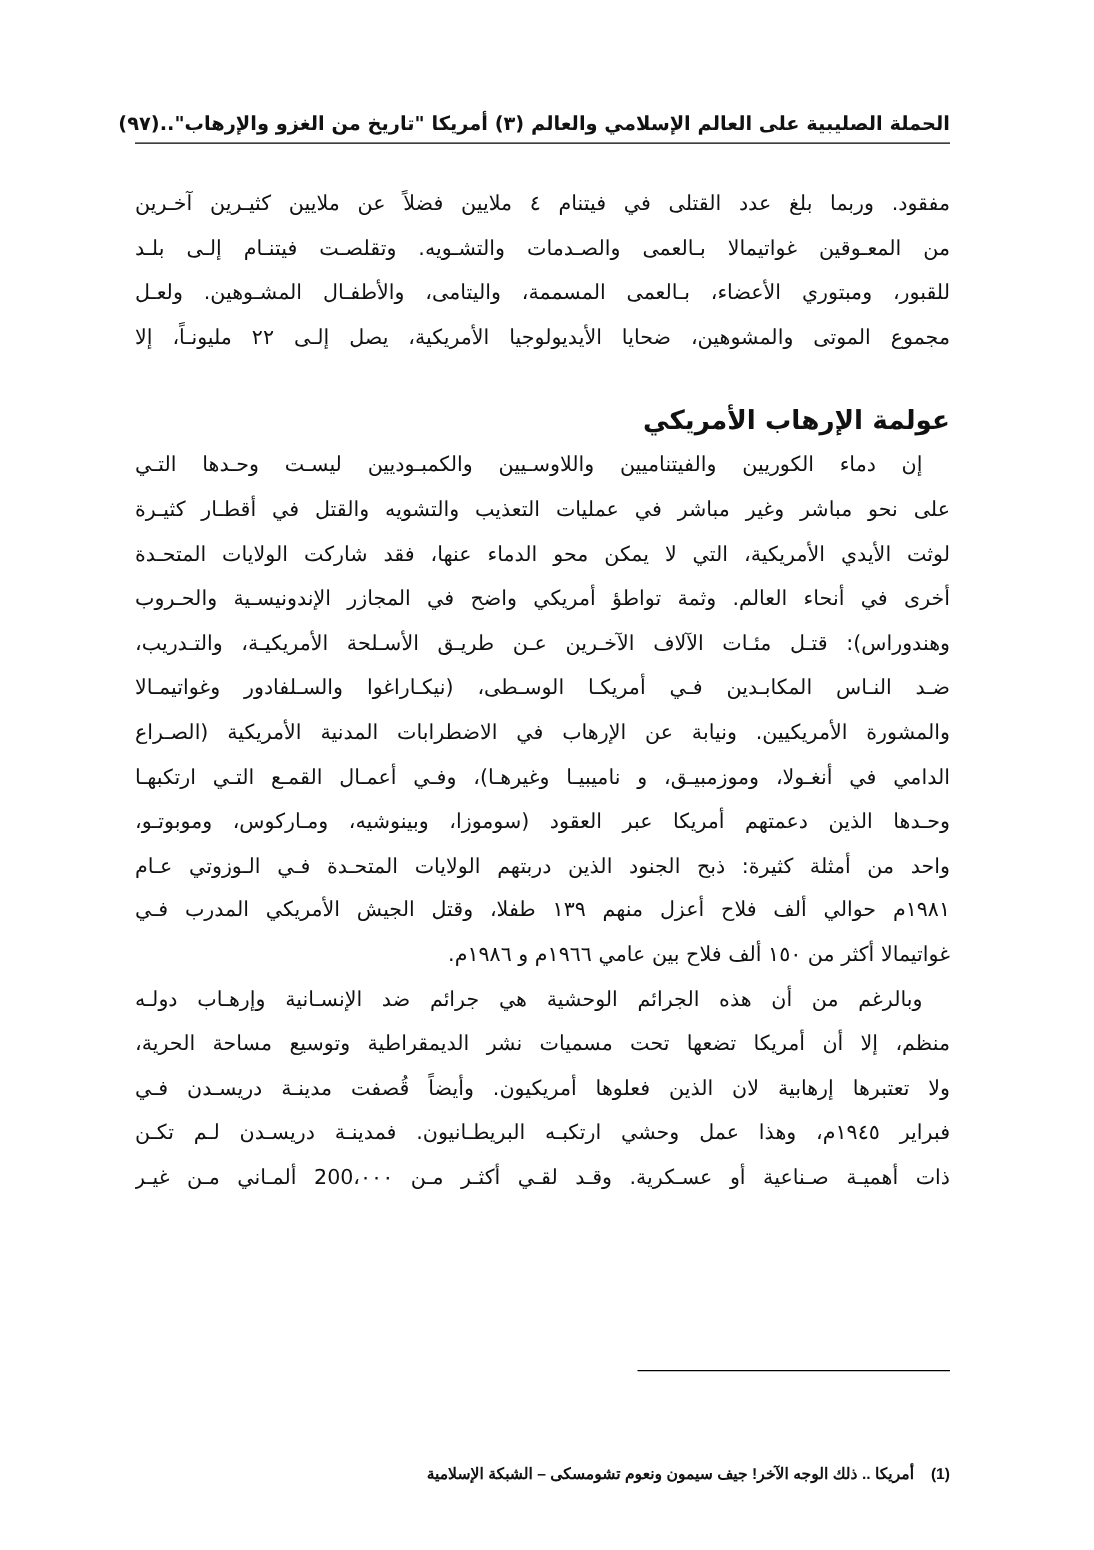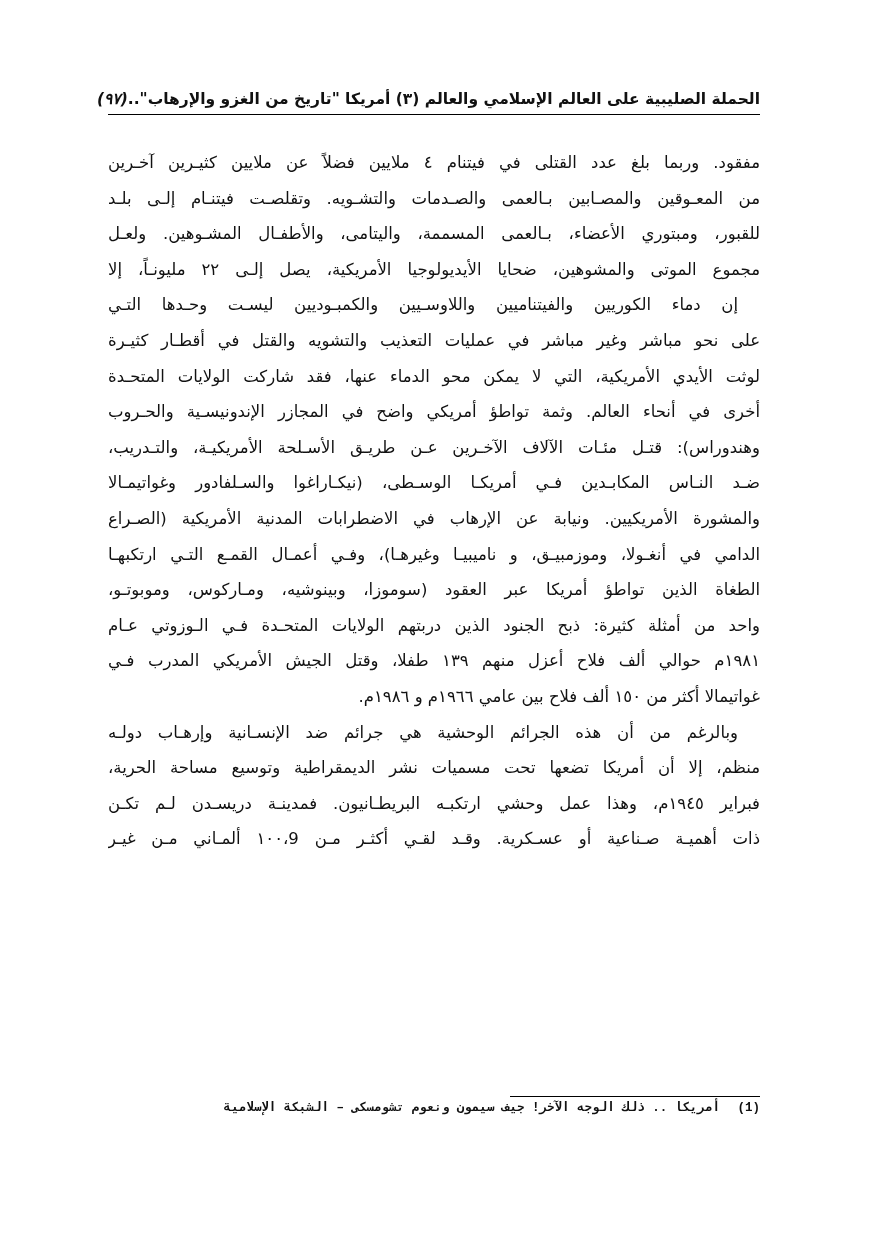--- a/index.html
+++ b/index.html
@@ -30,21 +30,20 @@
     font-weight: bold;
     font-size: 15.5px;
     line-height: 26px;
     padding-bottom: 2px;
     border-bottom: 1.3px solid #000;
     white-space: nowrap;
   }
   .running-header .page-num {
     font-weight: bold;
     margin-left: 4px;
-    font-style: italic;
   }
   .body-text {
     margin-top: 30px;
     direction: rtl;
     font-size: 16.5px;
     line-height: 35.6px;
     text-align: justify;
     text-align-last: right;
   }
   .body-text p {
@@ -79,24 +78,24 @@
   .footnote-rule {
     position: absolute;
     right: 115px;
     top: 1096px;
     width: 250px;
     border-top: 1.2px solid #000;
   }
   .footnote {
     position: absolute;
     right: 115px;
-    top: 1098px;
+    top: 1169px;
     width: 560px;
     direction: rtl;
-    font-family: Liberation Mono, monospace;
+    font-family: Liberation Sans, sans-serif;
     font-size: 12.5px;
     font-weight: bold;
     line-height: 20px;
     white-space: nowrap;
   }
   .footnote .fn-num {
     margin-left: 10px;
   }
 </style>
 </head>
@@ -106,46 +105,48 @@
 
   <div class="running-header">
     <span>الحملة الصليبية على العالم الإسلامي والعالم (٣) أمريكا "تاريخ من الغزو والإرهاب"..</span>
     <span class="page-num">(٩٧)</span>
   </div>
 
   <div class="body-text">
 
     <p>
       <span class="line">مفقود. وربما بلغ عدد القتلى في فيتنام ٤ ملايين فضلاً عن ملايين كثيـرين آخـرين</span>
-      <span class="line">من المعـوقين والمصـابين بـالعمى والصـدمات والتشـويه. وتقلصـت فيتنـام إلـى بلـد</span>
+      <span class="line">من المعـوقين غواتيمالا بـالعمى والصـدمات والتشـويه. وتقلصـت فيتنـام إلـى بلـد</span>
       <span class="line">للقبور، ومبتوري الأعضاء، بـالعمى المسممة، واليتامى، والأطفـال المشـوهين. ولعـل</span>
       <span class="line">مجموع الموتى والمشوهين، ضحايا الأيديولوجيا الأمريكية، يصل إلـى ٢٢ مليونـاً، إلا</span>
     </p>
 
+    <div class="section-heading">عولمة الإرهاب الأمريكي</div>
 
     <p>
       <span class="line indent">إن دماء الكوريين والفيتناميين واللاوسـيين والكمبـوديين ليسـت وحـدها التـي</span>
       <span class="line">على نحو مباشر وغير مباشر في عمليات التعذيب والتشويه والقتل في أقطـار كثيـرة</span>
       <span class="line">لوثت الأيدي الأمريكية، التي لا يمكن محو الدماء عنها، فقد شاركت الولايات المتحـدة</span>
       <span class="line">أخرى في أنحاء العالم. وثمة تواطؤ أمريكي واضح في المجازر الإندونيسـية والحـروب</span>
       <span class="line">وهندوراس): قتـل مئـات الآلاف الآخـرين عـن طريـق الأسـلحة الأمريكيـة، والتـدريب،</span>
       <span class="line">ضـد النـاس المكابـدين فـي أمريكـا الوسـطى، (نيكـاراغوا والسـلفادور وغواتيمـالا</span>
       <span class="line">والمشورة الأمريكيين. ونيابة عن الإرهاب في الاضطرابات المدنية الأمريكية (الصـراع</span>
       <span class="line">الدامي في أنغـولا، وموزمبيـق، و ناميبيـا وغيرهـا)، وفـي أعمـال القمـع التـي ارتكبهـا</span>
-      <span class="line">الطغاة الذين تواطؤ أمريكا عبر العقود (سوموزا، وبينوشيه، ومـاركوس، وموبوتـو،</span>
+      <span class="line">وحـدها الذين دعمتهم أمريكا عبر العقود (سوموزا، وبينوشيه، ومـاركوس، وموبوتـو،</span>
       <span class="line">واحد من أمثلة كثيرة: ذبح الجنود الذين دربتهم الولايات المتحـدة فـي الـوزوتي عـام</span>
       <span class="line">١٩٨١م حوالي ألف فلاح أعزل منهم ١٣٩ طفلا، وقتل الجيش الأمريكي المدرب فـي</span>
       <span class="line last">غواتيمالا أكثر من ١٥٠ ألف فلاح بين عامي ١٩٦٦م و ١٩٨٦م.</span>
     </p>
 
     <p>
       <span class="line indent">وبالرغم من أن هذه الجرائم الوحشية هي جرائم ضد الإنسـانية وإرهـاب دولـه</span>
       <span class="line">منظم، إلا أن أمريكا تضعها تحت مسميات نشر الديمقراطية وتوسيع مساحة الحرية،</span>
+      <span class="line">ولا تعتبرها إرهابية لان الذين فعلوها أمريكيون. وأيضاً قُصفت مدينـة دريسـدن فـي</span>
       <span class="line">فبراير ١٩٤٥م، وهذا عمل وحشي ارتكبـه البريطـانيون. فمدينـة دريسـدن لـم تكـن</span>
-      <span class="line">ذات أهميـة صـناعية أو عسـكرية. وقـد لقـي أكثـر مـن ١٠٠،9 ألمـاني مـن غيـر</span>
+      <span class="line">ذات أهميـة صـناعية أو عسـكرية. وقـد لقـي أكثـر مـن 200،٠٠٠ ألمـاني مـن غيـر</span>
     </p>
 
   </div>
 </div>
 
 <div class="footnote-rule"></div>
 
 <div class="footnote">
   <span class="fn-num">(1)</span>
   <span>أمريكا .. ذلك الوجه الآخر! جيف سيمون ونعوم تشومسكى – الشبكة الإسلامية</span>

